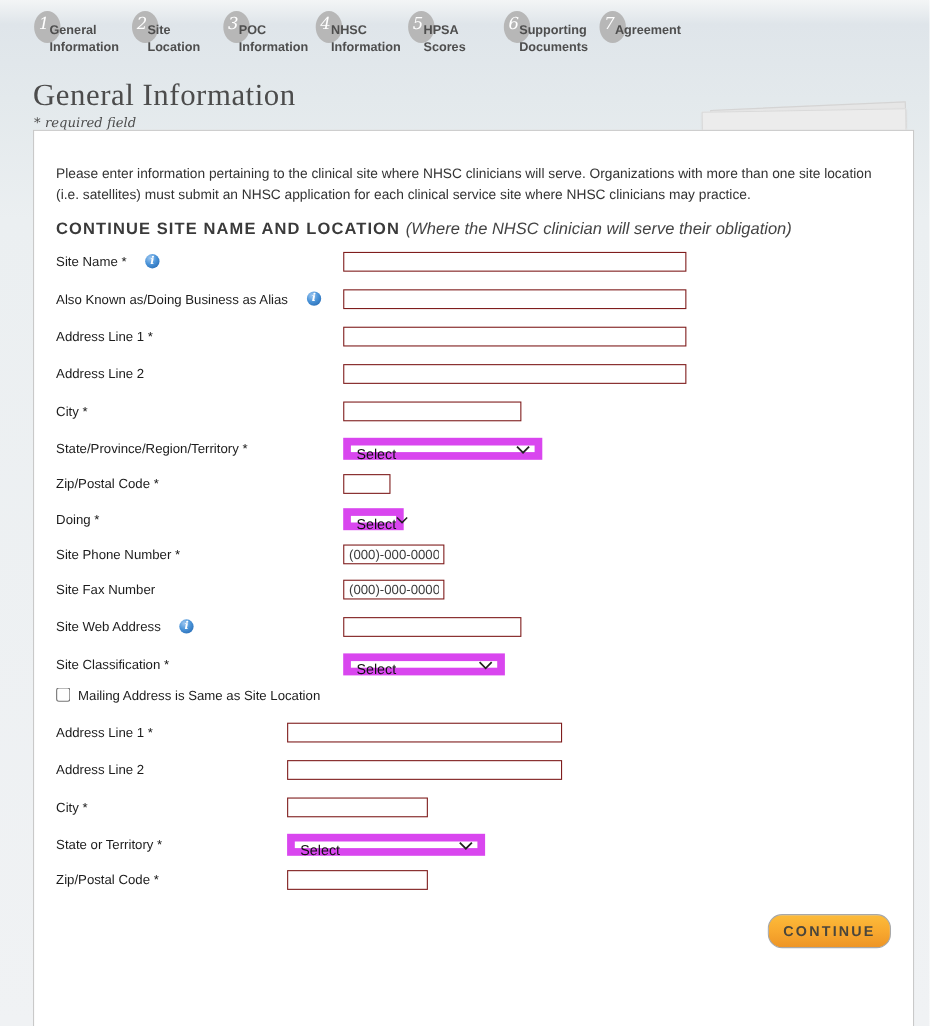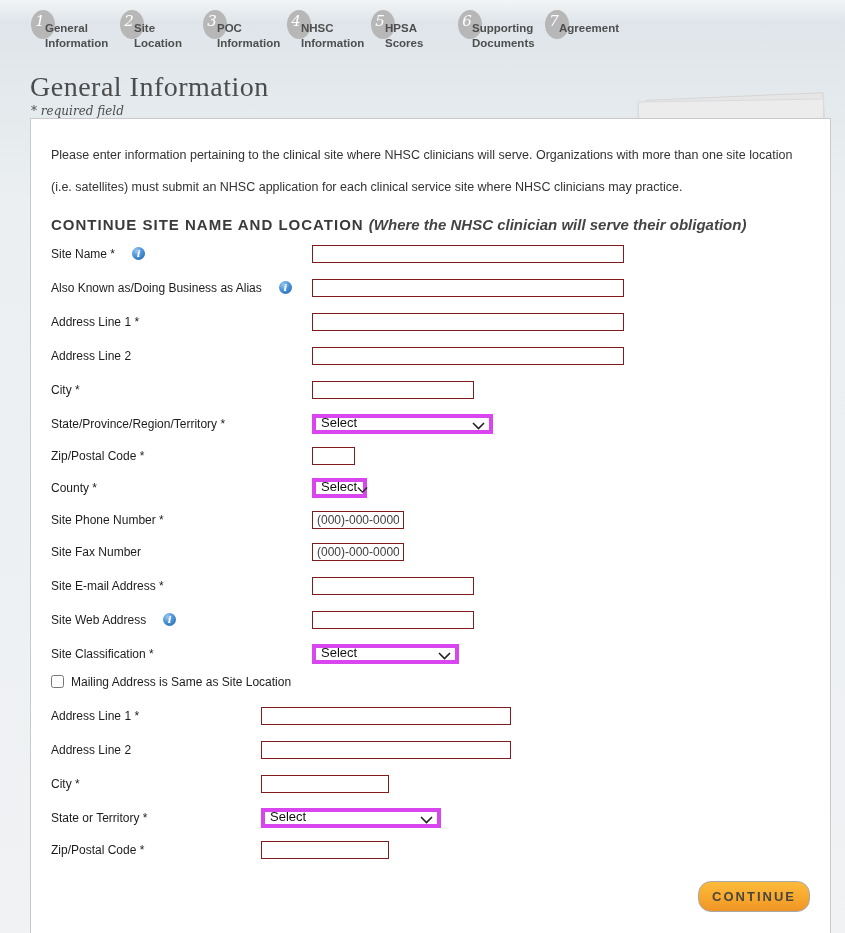--- a/index.html
+++ b/index.html
@@ -51,26 +51,26 @@
     position:absolute; left:0; top:16px; width:186px; height:22px;
     background:#ececec; border:1px solid #dadada; transform:rotate(-1deg);
     box-shadow:0 1px 2px rgba(0,0,0,0.08);
   }
 
   
   .panel {
     position:relative; z-index:1; margin-left:30px; width:801px; height:830px;
     background:#fff; border:1px solid #c9c9c9; padding:14px 20px 0 20px;
   }
-  .intro { font-size:12.5px; color:#333; line-height:32px; margin-top:6px; }
+  .intro { font-size:12.5px; color:#333; line-height:19px; margin-top:16px; }
   .sec-heading {
     margin-top:8px; height:19px; font-size:15px; font-weight:bold;
     letter-spacing:1px; color:#3a3a3a; white-space:nowrap;
   }
-  .sec-heading .sub { font-weight:bold; font-style:italic; letter-spacing:0; color:#444; }
+  .sec-heading .sub { font-weight:normal; font-style:italic; letter-spacing:0; color:#444; }
 
   .rows { margin-top:2px; }
   .row { display:flex; align-items:center; height:34px; }
   .row.short { height:30px; }
   .flabel {
     width:261px; flex-shrink:0; font-size:12px; color:#1c1c1c;
     display:flex; align-items:center; gap:17px;
   }
   .mailing .flabel { width:210px; }
 
@@ -83,22 +83,22 @@
   }
 
   input.txt {
     height:18px; border:1px solid #7f1d1d; font-size:12px; color:#3d3d3d;
     padding:1px 4px; font-family:"Liberation Sans", sans-serif; background:#fff;
   }
   .w312 { width:312px; } .w162 { width:162px; } .w92 { width:92px; }
   .w43 { width:43px; } .w128 { width:128px; } .w250 { width:250px; }
 
   .sel {
-    height:20px; border:4px solid #d946ef; background:#fff; cursor:pointer;
-    display:flex; align-items:flex-end; justify-content:space-between;
+    height:20px; border:7px solid #d946ef; background:#fff; cursor:pointer;
+    display:flex; align-items:flex-start; justify-content:space-between;
     padding:0 4px 0 5px; font-size:13px; color:#111;
   }
   .sel-w181 { width:181px; } .sel-w55 { width:55px; } .sel-w147 { width:147px; } .sel-w180 { width:180px; }
   .sel svg { flex-shrink:0; }
 
   .subhead { height:26px; display:flex; align-items:center; font-size:12px; font-weight:bold; color:#1c1c1c; }
   .chkrow { height:22px; display:flex; align-items:center; gap:7px; font-size:12px; color:#1c1c1c; margin-bottom:6px; }
   .chkrow input { width:13px; height:13px; margin:0; }
 
   .btnrow { display:flex; justify-content:flex-end; margin-top:16px; padding-right:0; }
@@ -237,43 +237,39 @@
           </svg>
       </div>
     </div>
 
     <div class="row short">
       <span class="flabel">Zip/Postal Code *</span>
       <input class="txt w43" type="text" style="">
     </div>
 
     <div class="row">
-      <span class="flabel">County *</span>
+      <span class="flabel">Doing *</span>
       <div class="sel sel-w55">
         <span>Select</span>
         <svg width="11" height="8" viewBox="0 0 13 8">
             <polyline points="1,1 6.5,6.5 12,1" fill="none" stroke="#222" stroke-width="1.6"></polyline>
           </svg>
       </div>
     </div>
 
     <div class="row short">
       <span class="flabel">Site Phone Number *</span>
       <input class="txt w92" type="text" value="(000)-000-0000" style="">
     </div>
 
     <div class="row">
       <span class="flabel">Site Fax Number</span>
       <input class="txt w92" type="text" value="(000)-000-0000" style="">
     </div>
 
-    <div class="row">
-      <span class="flabel">Site E-mail Address *</span>
-      <input class="txt w162" type="text" style="">
-    </div>
 
     <div class="row">
       <span class="flabel">
         <span>Site Web Address</span>
         <span class="info">i</span>
       </span>
       <input class="txt w162" type="text" style="">
     </div>
 
     <div class="row">

